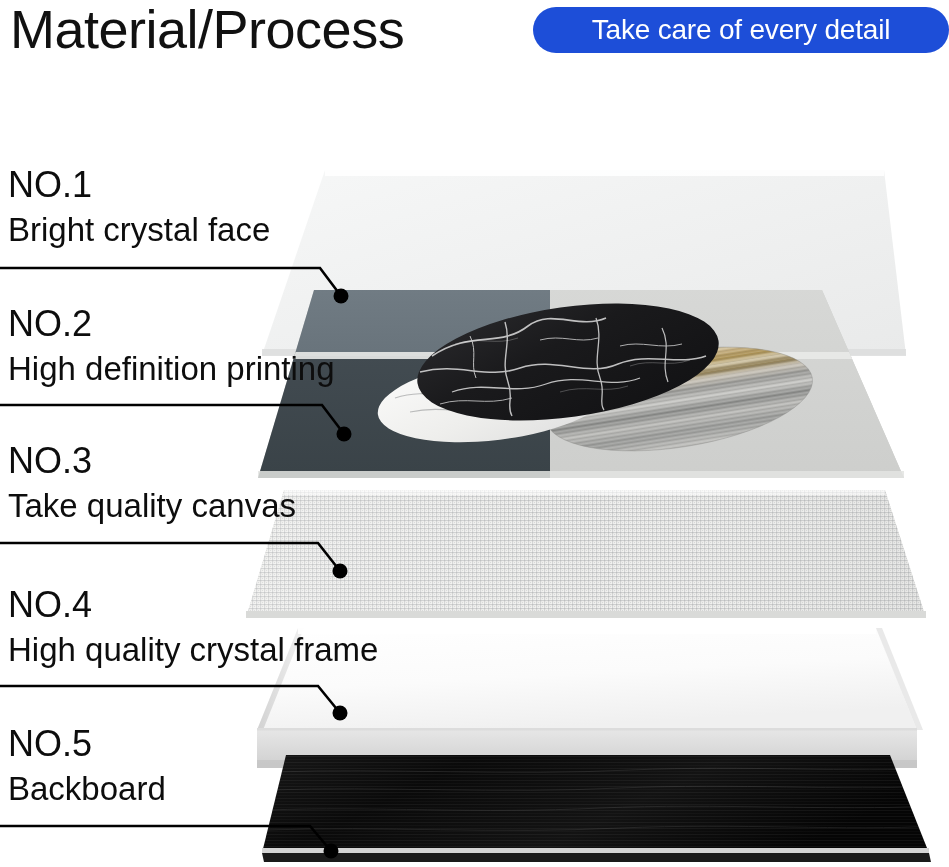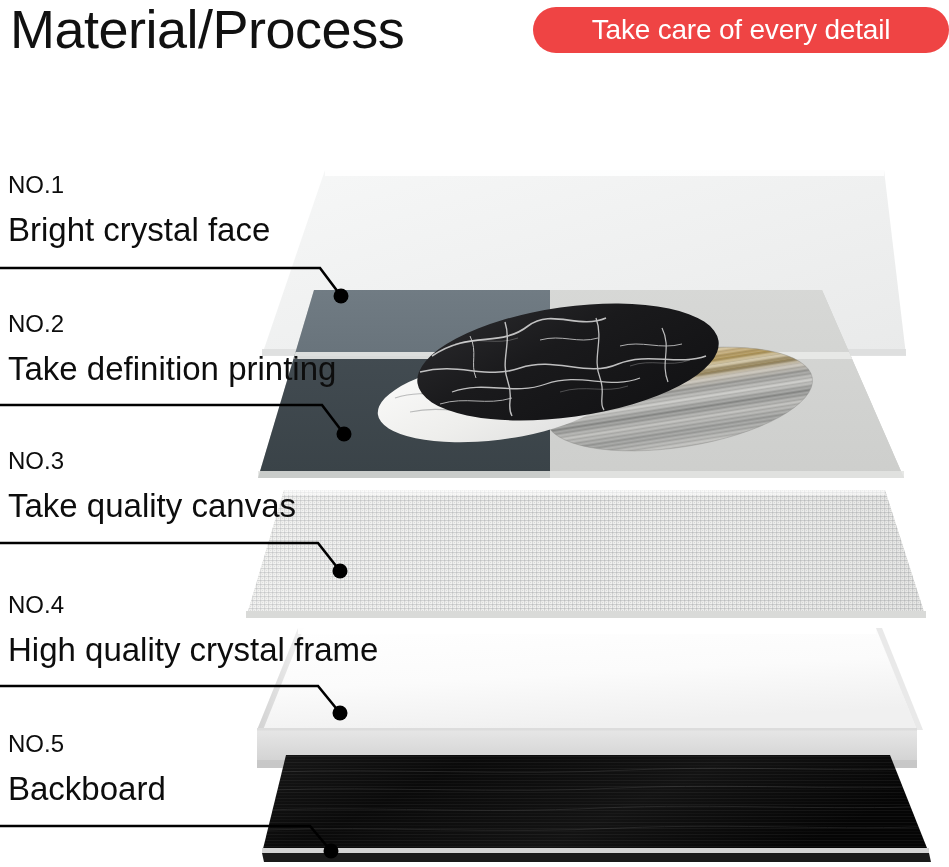--- a/index.html
+++ b/index.html
@@ -16,36 +16,36 @@
   .header{position:absolute;left:0;top:0;width:857px;height:72px;}
   .title{
     position:absolute;left:10px;top:-2px;
     font-size:54px;line-height:62px;
     color:#111111;letter-spacing:-0.5px;white-space:nowrap;
     font-weight:400;
   }
   .badge{
     position:absolute;left:533px;top:7px;
     height:46px;width:416px;
-    background:#ef4444;
+    background:#1d4ed8;
     border-radius:25px;
     display:flex;align-items:center;justify-content:center;
     box-sizing:border-box;padding:12px 14px;
     overflow:hidden;
   }
   .badge-text{
     color:#ffffff;font-size:28px;line-height:30px;white-space:nowrap;
     font-weight:400;letter-spacing:-0.2px;
   }
 
   
   .callout{position:absolute;left:0;}
   .callout .no{
     position:absolute;left:8px;top:0;
-    font-size:24px;line-height:34px;color:#0d0d0d;white-space:nowrap;
+    font-size:36px;line-height:34px;color:#0d0d0d;white-space:nowrap;
   }
   .callout .desc{
     position:absolute;left:8px;top:43px;
     font-size:33px;line-height:38px;color:#0d0d0d;white-space:nowrap;
   }
   .callout svg{position:absolute;left:0;top:0;overflow:visible;}
 
   
   .scene{position:absolute;left:0;top:0;width:949px;height:867px;}
 </style>
@@ -282,21 +282,21 @@
       <div class="no">NO.1</div>
       <div class="desc">Bright crystal face</div>
       <svg width="360" height="150">
         <path d="M0,100 L320,100 L341,128" stroke="#000000" stroke-width="2.6" fill="none"></path>
         <circle cx="341" cy="128" r="7.5" fill="#000000"></circle>
       </svg>
     </div>
 
     <div class="callout" style="top:307px;">
       <div class="no">NO.2</div>
-      <div class="desc">Take definition printing</div>
+      <div class="desc">High definition printing</div>
       <svg width="360" height="150">
         <path d="M0,98 L322,98 L344,127" stroke="#000000" stroke-width="2.6" fill="none"></path>
         <circle cx="344" cy="127" r="7.5" fill="#000000"></circle>
       </svg>
     </div>
 
     <div class="callout" style="top:444px;">
       <div class="no">NO.3</div>
       <div class="desc">Take quality canvas</div>
       <svg width="360" height="150">

